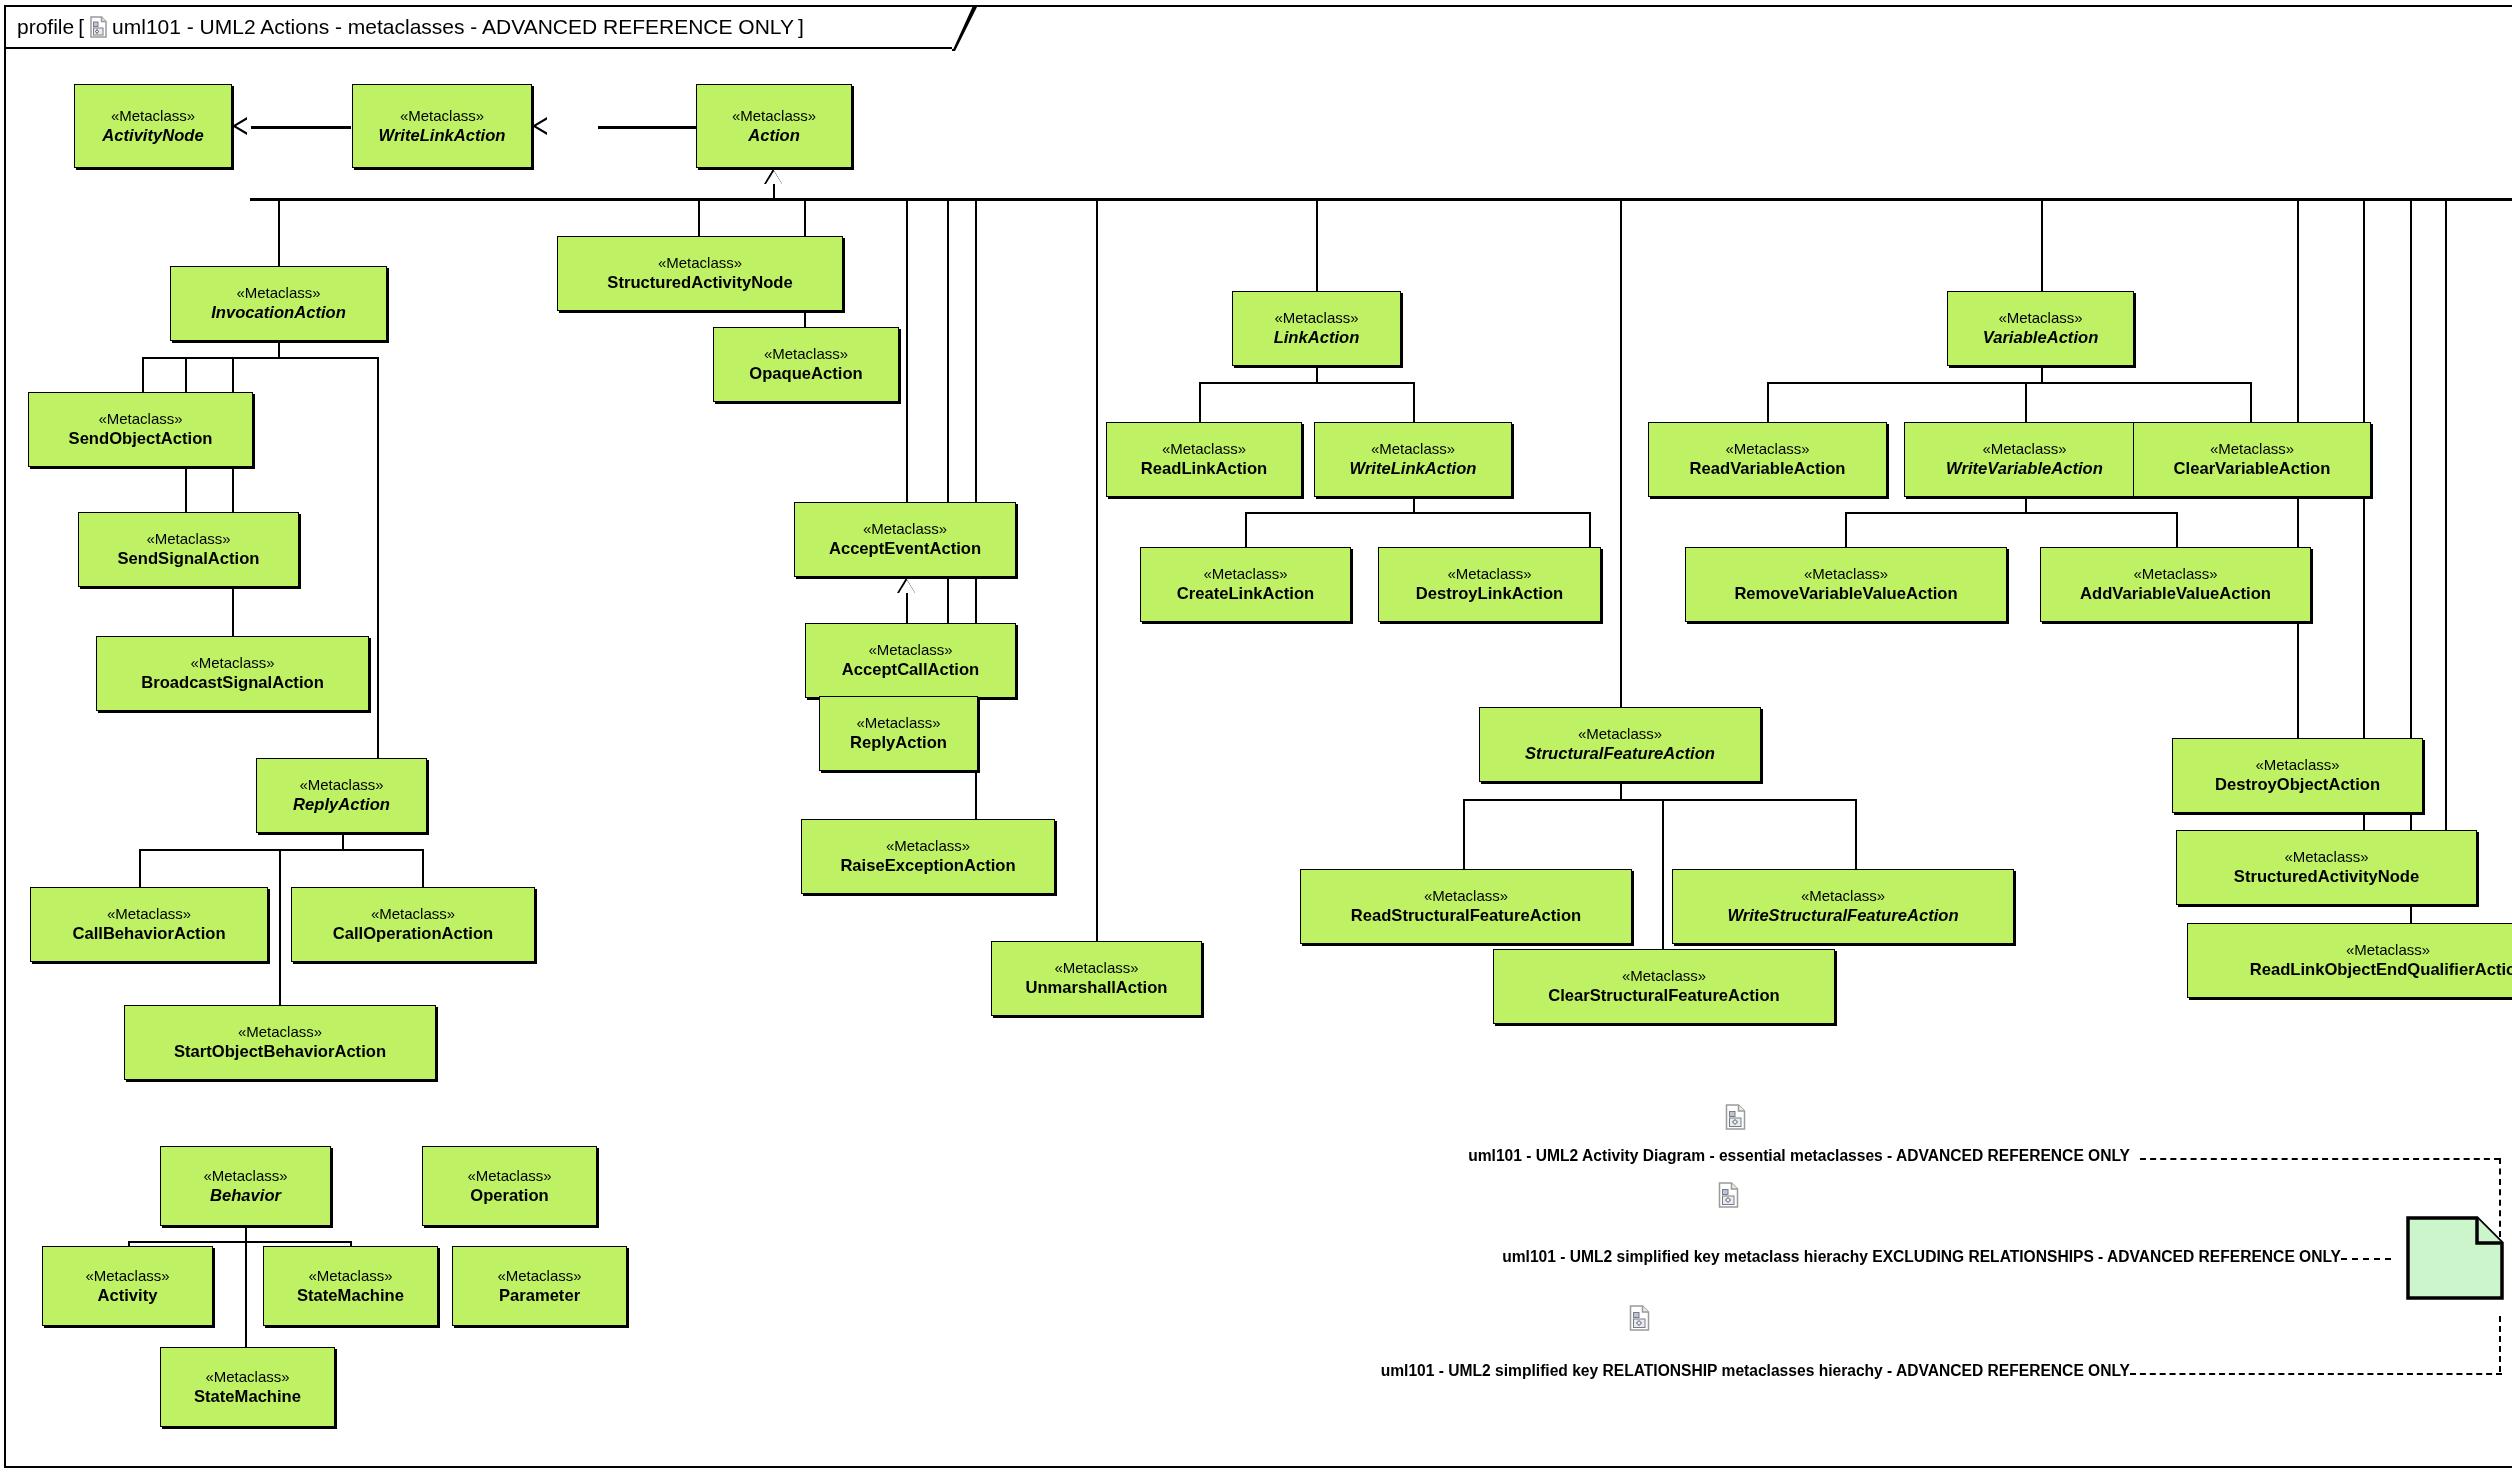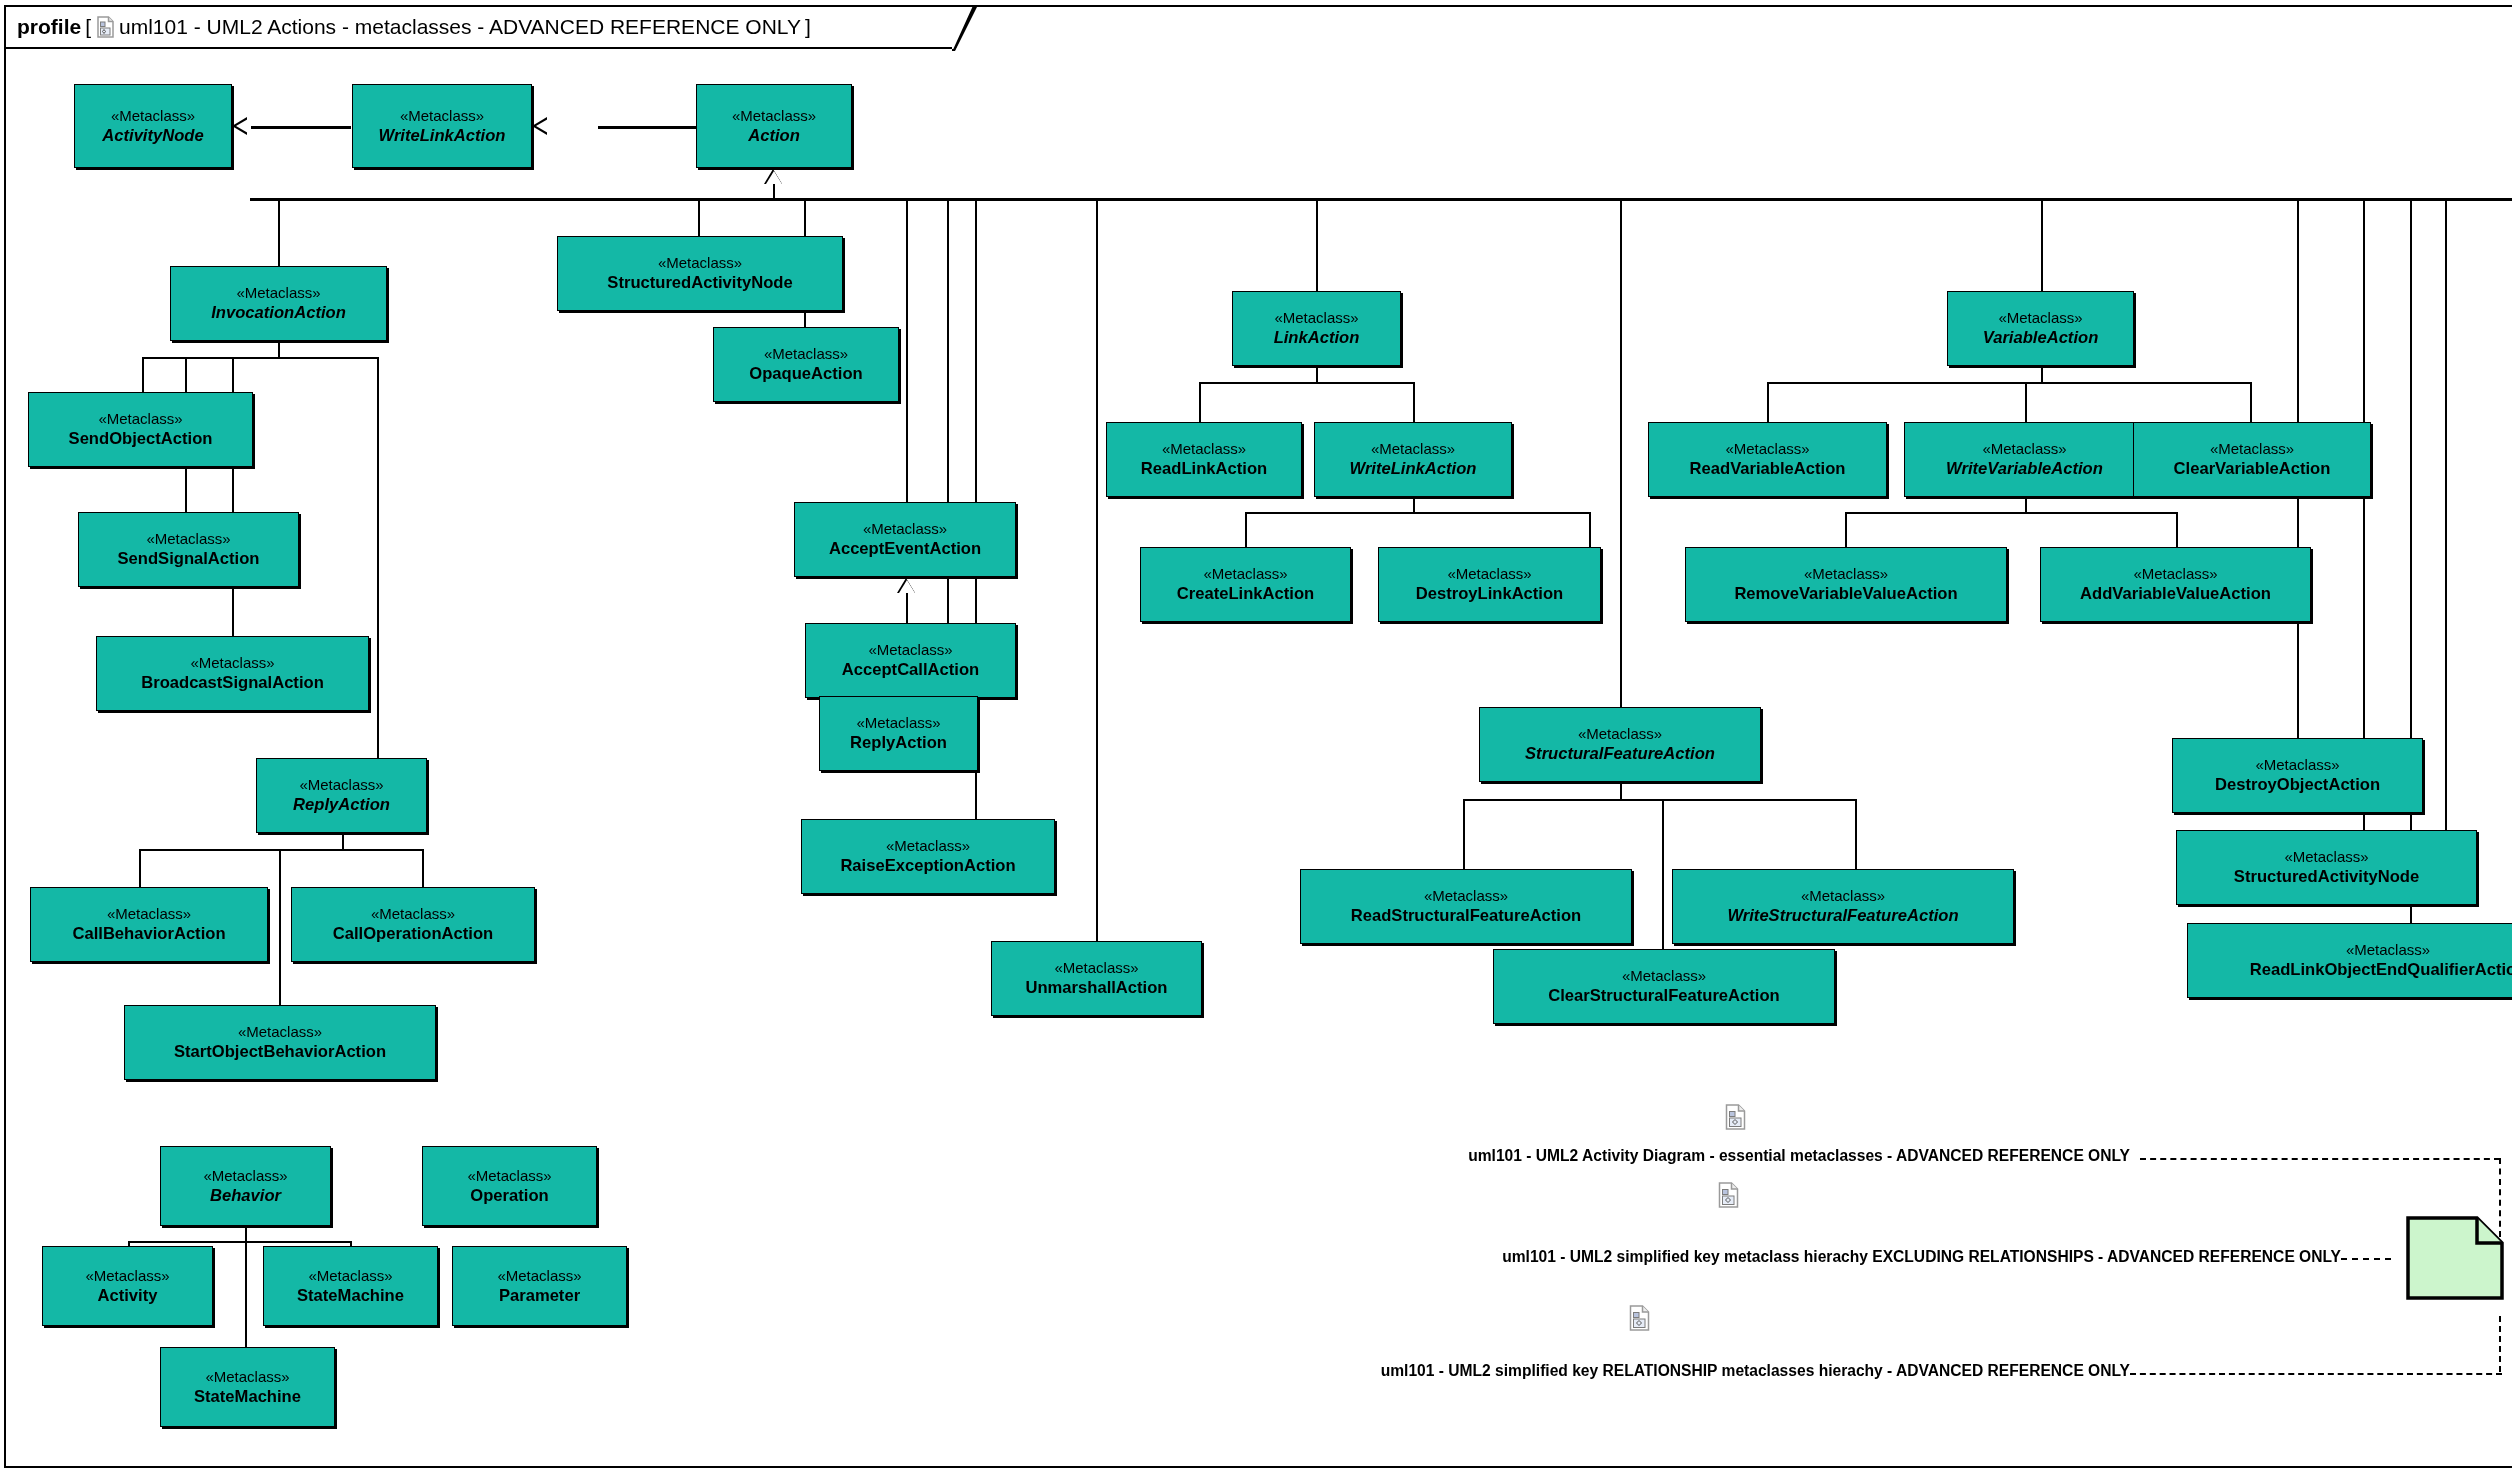--- a/index.html
+++ b/index.html
@@ -15,32 +15,32 @@
     position:absolute;left:4px;top:5px;height:44px;width:950px;
     border:2px solid #000;border-right:none;box-sizing:border-box;background:#fff;
     display:flex;align-items:center;padding-left:11px;
   }
   #frame-tab-corner{
     position:absolute;left:952px;top:5px;width:48px;height:46px;
     overflow:hidden;
   }
   #frame-tab-corner svg{display:block;}
 
-  .tab-kind{font-size:21px;font-weight:bold;letter-spacing:0px;color:#000;}
+  .tab-kind{font-size:21px;font-weight:normal;letter-spacing:0px;color:#000;}
   .tab-br{font-size:21px;color:#000;margin:0 4px;}
   .tab-title{font-size:21px;color:#000;white-space:nowrap;text-align:center;}
 
   
   .doc-icon{position:relative;display:inline-block;width:17px;height:22px;vertical-align:middle;margin:0 5px 0 2px;}
   .doc-icon svg{display:block;}
 
   
   .mbox{
     position:absolute;box-sizing:border-box;
-    border:1.5px solid #000;background:#14b8a6;
+    border:1.5px solid #000;background:#bef264;
     display:flex;flex-direction:column;align-items:center;justify-content:center;
     line-height:1.05;z-index:5;
   }
   .mbox .stereo{font-size:15px;color:#000;white-space:nowrap;}
   .mbox .nm{font-size:16.6px;font-weight:bold;color:#000;white-space:nowrap;margin-top:3.5px;}
   .mbox .nm.abs{font-style:italic;}
   .mbox.shadow{box-shadow:2px 2px 0 #000;}
 
   
   .ln{position:absolute;background:#000;z-index:1;}

